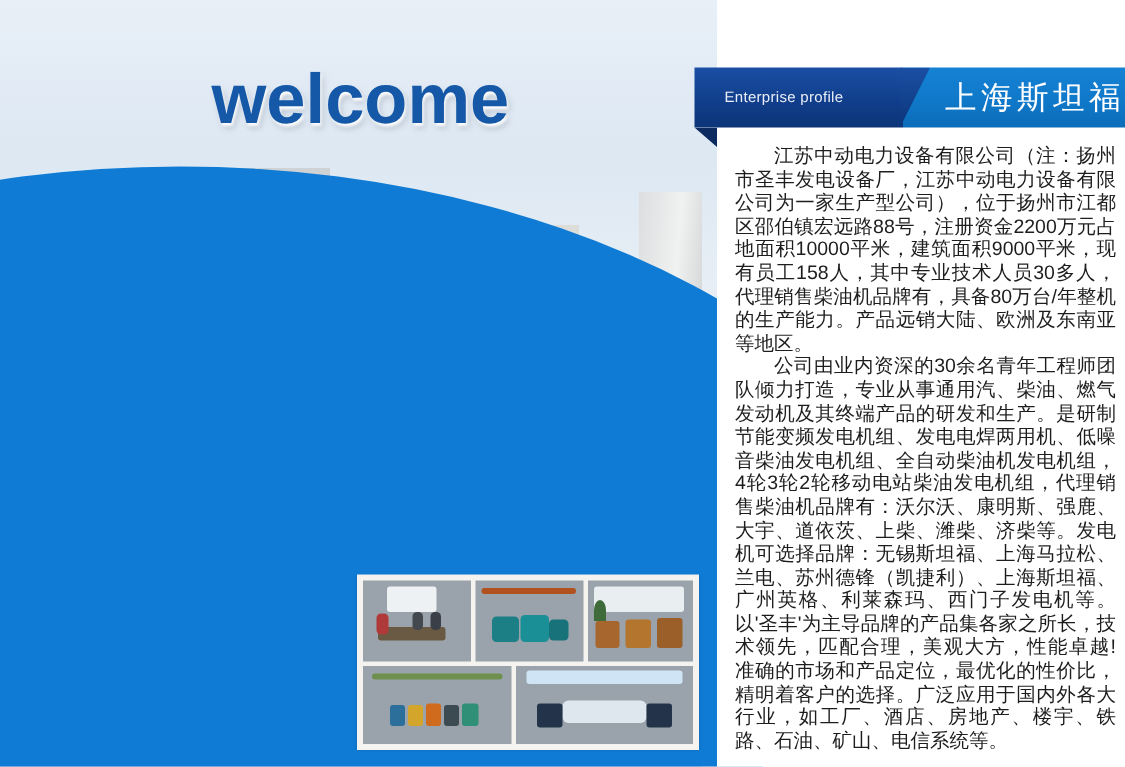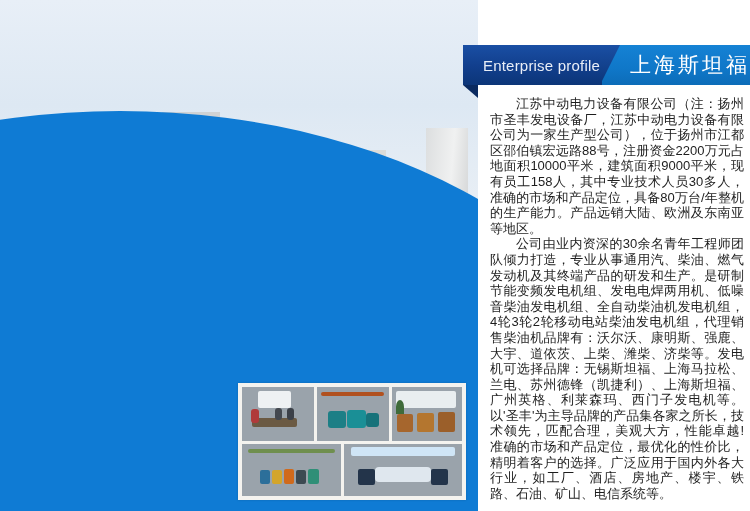--- a/index.html
+++ b/index.html
@@ -385,21 +385,21 @@
   }
   .ribbon .seg-en {
     width: 155px;
     background: linear-gradient(180deg, #1a4fa4 0%, #113e8c 55%, #0c3578 100%);
     position: relative;
     display: flex;
     align-items: center;
   }
   .ribbon .seg-en .label {
     color: #e9eef7;
-    font-size: 15px;
+    font-size: 10px;
     padding-left: 20px;
     letter-spacing: .2px;
     white-space: nowrap;
   }
   .ribbon .seg-en::after {
     
     content: "";
     position: absolute;
     right: -18px;
     top: 0;
@@ -546,20 +546,21 @@
         <div class="gate-post"></div>
         <div class="fence"></div>
         <div class="shrubs"></div>
       </div>
     </div>
 
     <div class="sweep-dark"></div>
     <div class="sweep"></div>
   </div>
 
+  <div class="welcome">welcome</div>
 
   <div class="collage">
     <div class="row r1">
       <div class="cell c-meeting">
         <span class="obj w"></span>
           <span class="obj t"></span>
         <span class="obj p1"></span>
           <span class="obj p2"></span>
           <span class="obj p3"></span>
       </div>
@@ -601,19 +602,19 @@
     <div class="ribbon">
       <div class="seg-en">
         <span class="label">Enterprise profile</span>
       </div>
       <div class="seg-cn">
         <span class="label">上海斯坦福</span>
       </div>
     </div>
 
     <div class="profile-body">
-      <p>江苏中动电力设备有限公司（注：扬州市圣丰发电设备厂，江苏中动电力设备有限公司为一家生产型公司），位于扬州市江都区邵伯镇宏远路88号，注册资金2200万元占地面积10000平米，建筑面积9000平米，现有员工158人，其中专业技术人员30多人，准确的市场和产品定位，具备80万台/年整机的生产能力。产品远销大陆、欧洲及东南亚等地区。</p>
+      <p>江苏中动电力设备有限公司（注：扬州市圣丰发电设备厂，江苏中动电力设备有限公司为一家生产型公司），位于扬州市江都区邵伯镇宏远路88号，注册资金2200万元占地面积10000平米，建筑面积9000平米，现有员工158人，其中专业技术人员30多人，代理销售柴油机品牌有，具备80万台/年整机的生产能力。产品远销大陆、欧洲及东南亚等地区。</p>
       <p>公司由业内资深的30余名青年工程师团队倾力打造，专业从事通用汽、柴油、燃气发动机及其终端产品的研发和生产。是研制节能变频发电机组、发电电焊两用机、低噪音柴油发电机组、全自动柴油机发电机组，4轮3轮2轮移动电站柴油发电机组，代理销售柴油机品牌有：沃尔沃、康明斯、强鹿、大宇、道依茨、上柴、潍柴、济柴等。发电机可选择品牌：无锡斯坦福、上海马拉松、兰电、苏州德锋（凯捷利）、上海斯坦福、广州英格、利莱森玛、西门子发电机等。 以'圣丰'为主导品牌的产品集各家之所长，技术领先，匹配合理，美观大方，性能卓越! 准确的市场和产品定位，最优化的性价比，精明着客户的选择。广泛应用于国内外各大行业，如工厂、酒店、房地产、楼宇、铁路、石油、矿山、电信系统等。</p>
     </div>
 
   </div>
 
 </div>
 
 </body></html>

